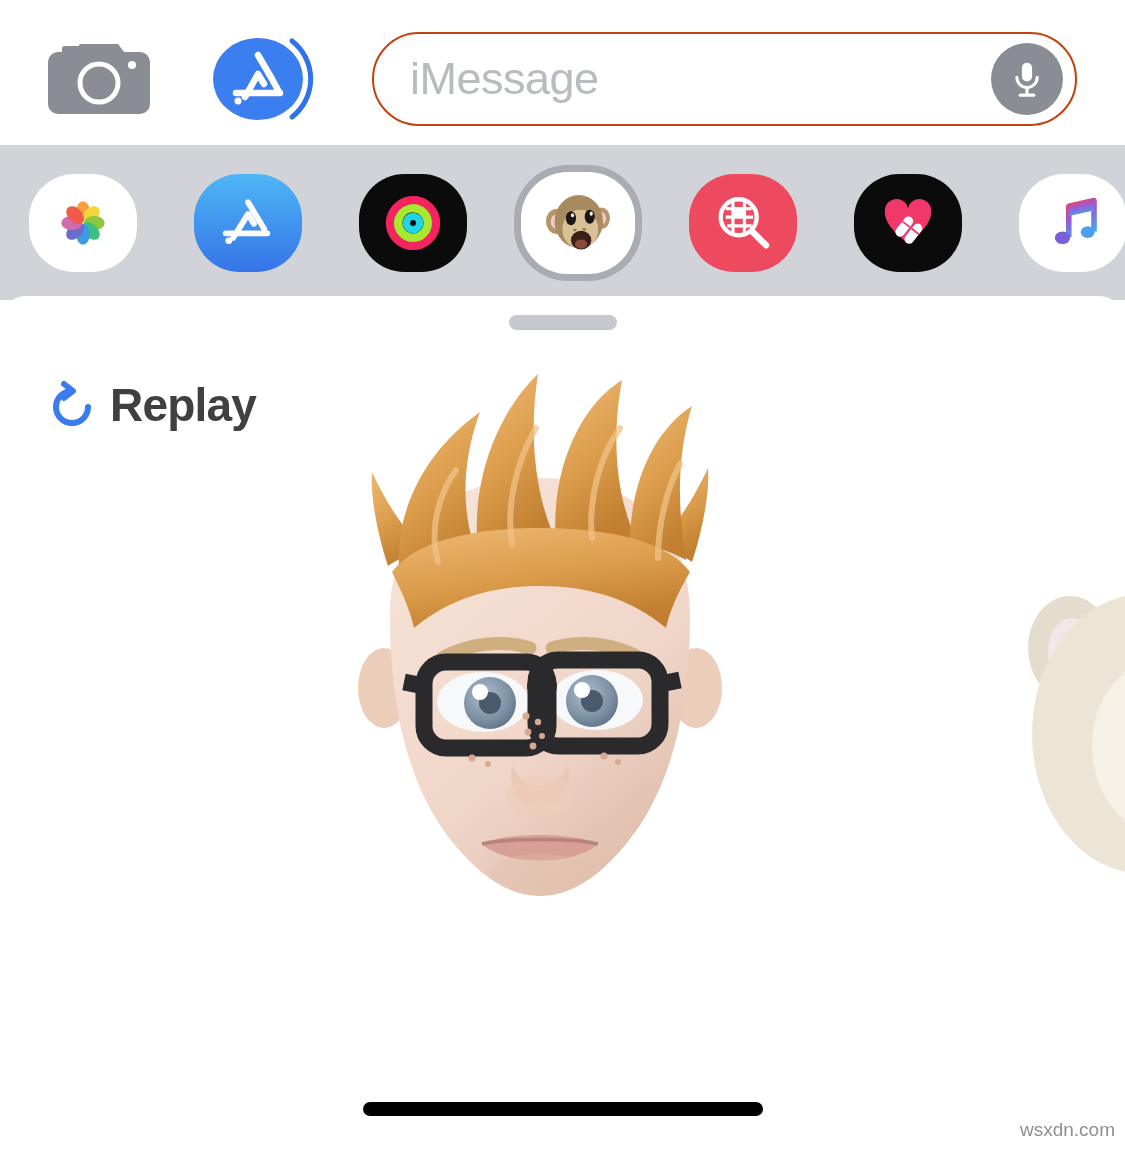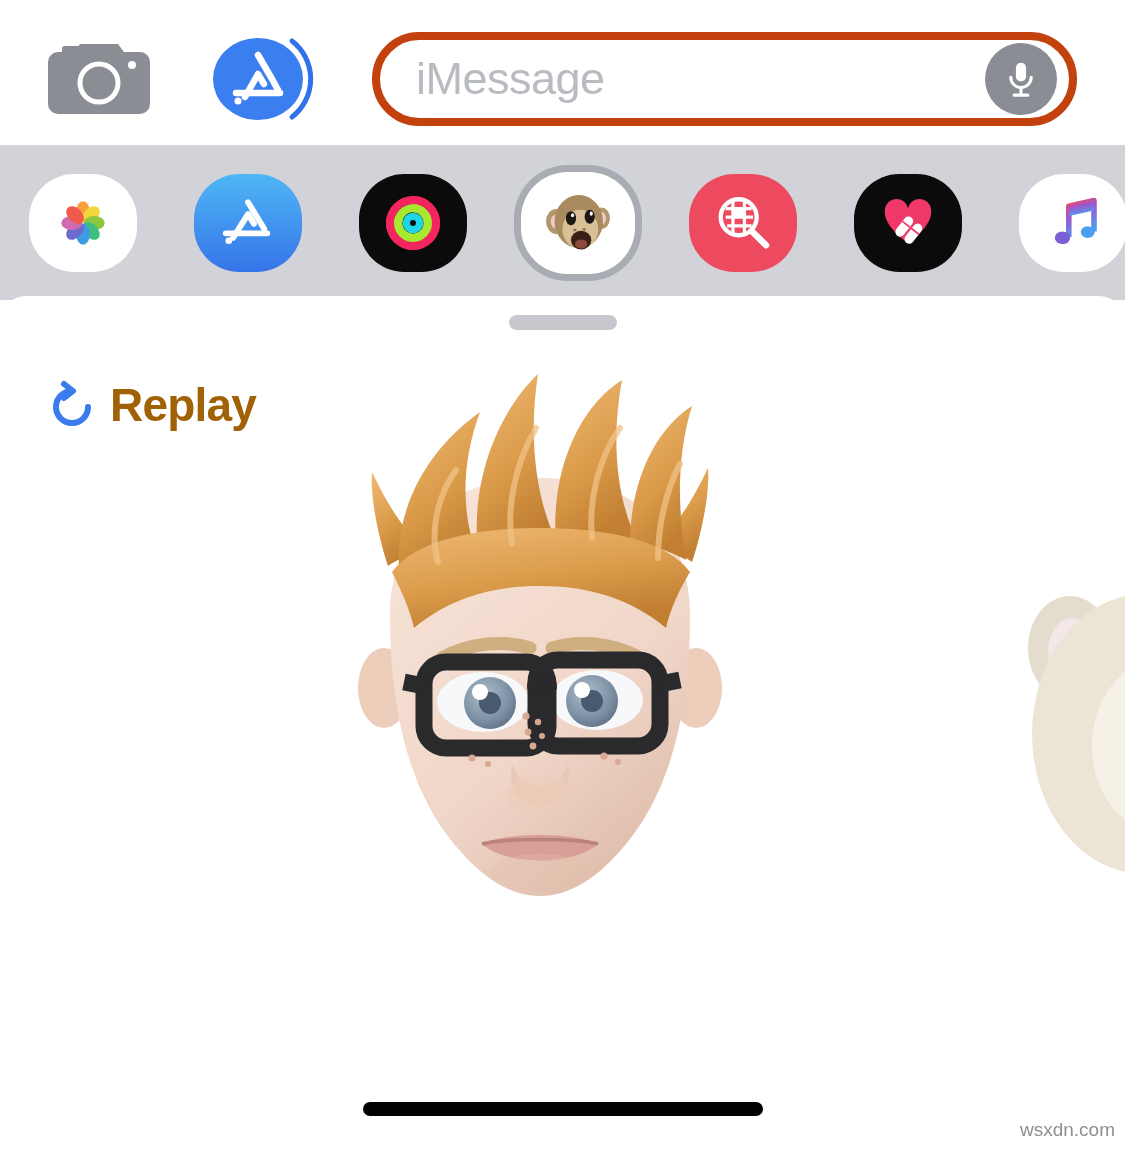--- a/index.html
+++ b/index.html
@@ -26,21 +26,21 @@
     position: absolute; left: 48px; top: 40px;
     width: 102px; height: 74px;
   }
   .tb-appstore {
     position: absolute; left: 212px; top: 33px;
     width: 104px; height: 92px;
   }
   .tb-field {
     position: absolute; left: 372px; top: 32px;
     width: 705px; height: 94px;
-    border: 8px solid #c2410c;
+    border: 2px solid #c2410c;
     border-radius: 47px;
     background: #ffffff;
     display: flex; align-items: center;
   }
   .tb-field-placeholder {
     position: absolute; left: 36px;
     font-size: 45px;
     color: #b8bbc0;
     letter-spacing: -0.5px;
   }
@@ -98,21 +98,21 @@
     background: #c6c8cd;
   }
   #replay {
     position: absolute; left: 48px; top: 82px;
     display: flex; align-items: center; gap: 14px;
     color: #3a7ced;
   }
   #replay-label {
     font-size: 46px; font-weight: bold;
     letter-spacing: -0.8px;
-    color: #a16207;
+    color: #404040;
   }
   #memoji-stage {
     position: absolute; left: 0; top: 60px;
     width: 1125px; height: 620px;
   }
   #memoji-main {
     position: absolute; left: 330px; top: 10px;
     width: 420px; height: 590px;
   }
   #memoji-next {

